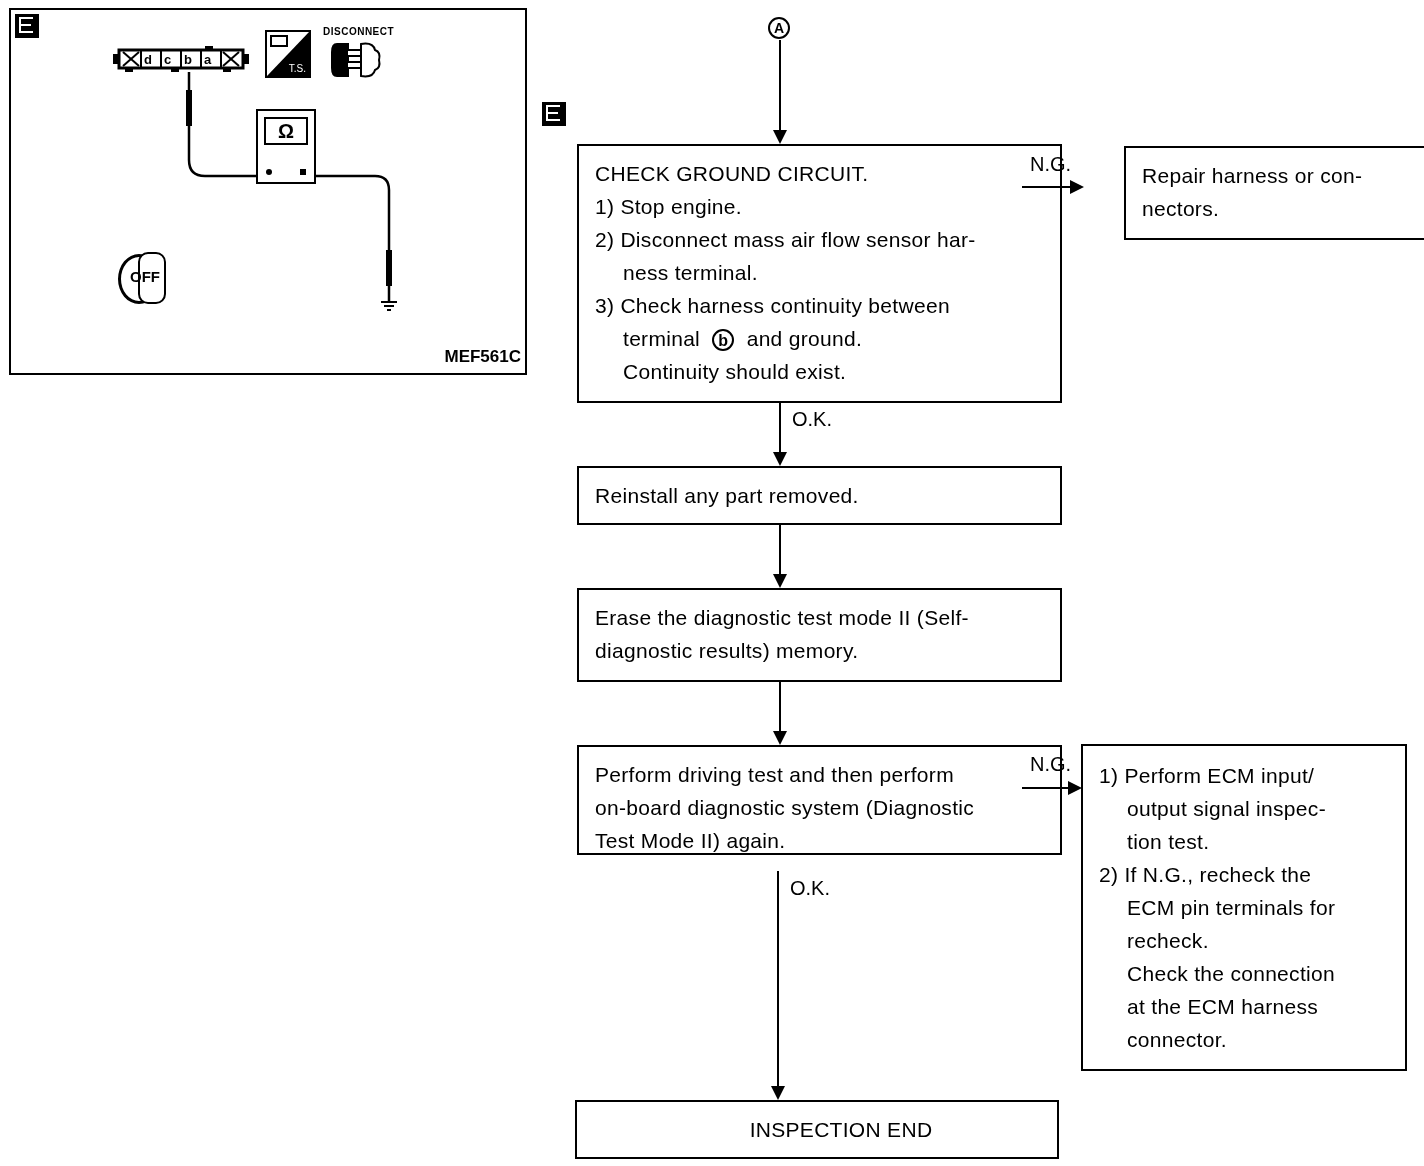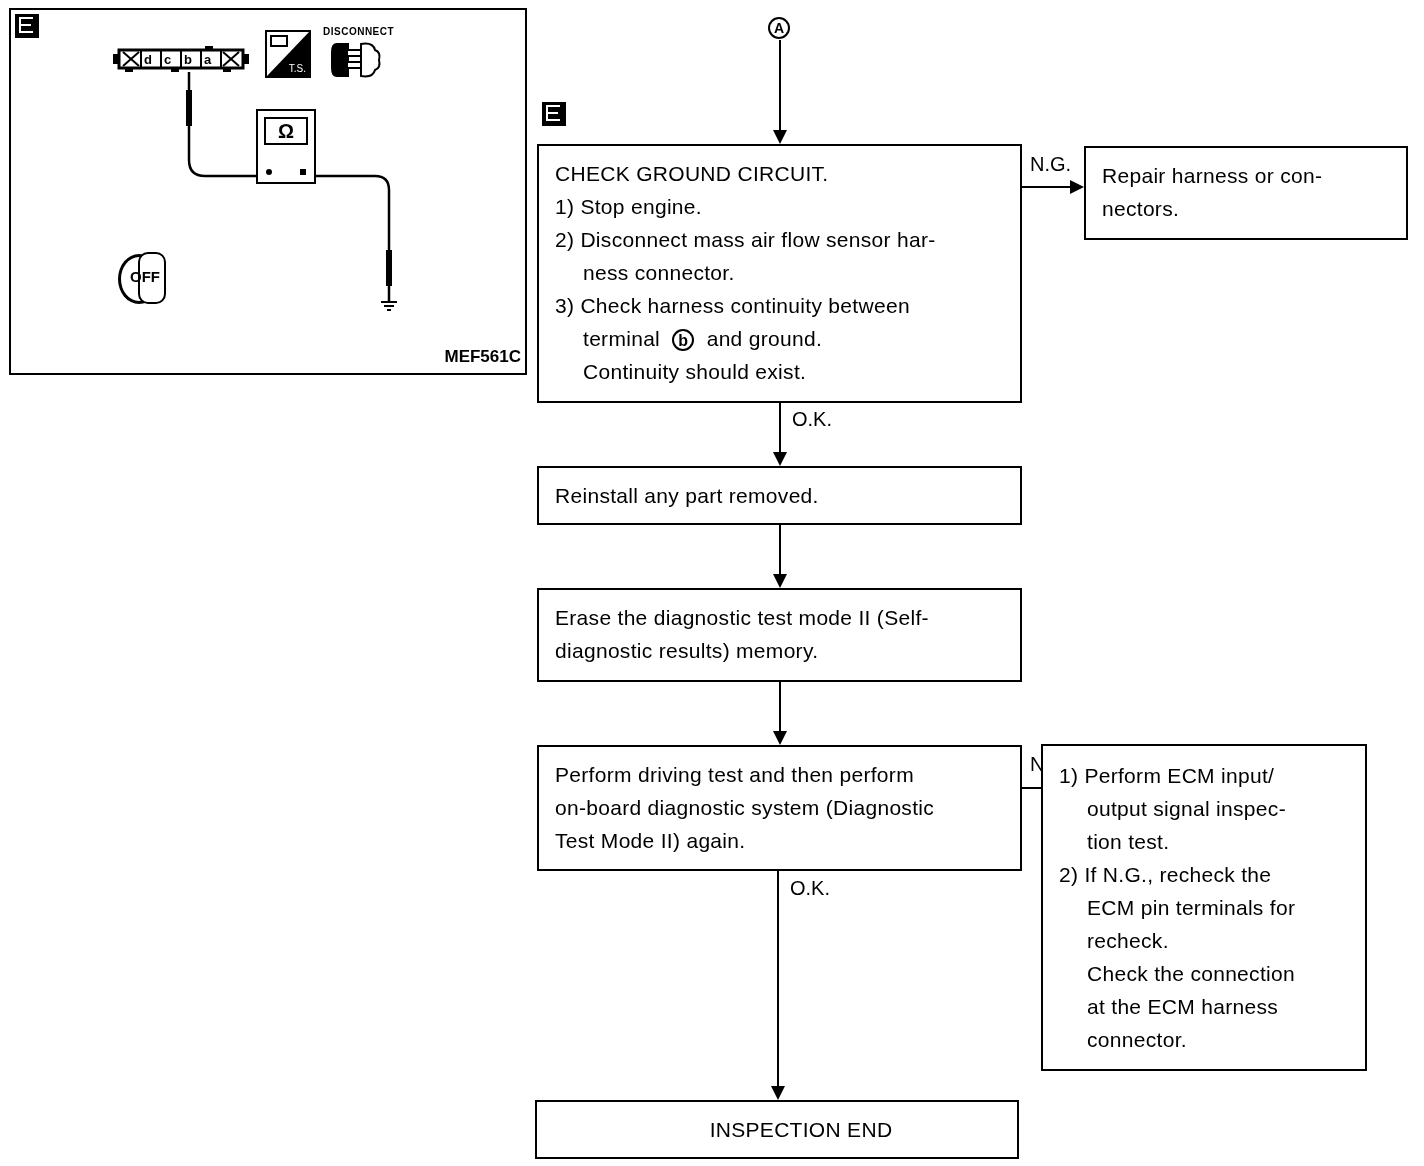--- a/index.html
+++ b/index.html
@@ -1,20 +1,20 @@
 <!DOCTYPE html>
 <html><head>
 <meta charset="utf-8">
 <style>
   html, body { margin:0; padding:0; background:#ffffff; }
   body { width:1424px; height:1166px; position:relative; overflow:hidden;
          font-family:"Liberation Sans", sans-serif; color:#000; }
   .abs { position:absolute; }
   .box { position:absolute; border:2px solid #000; background:#fff; box-sizing:border-box;padding-left:48px; }
-  .txt { font-size:21px; line-height:33px; letter-spacing:0.3px; }
+  .txt { font-size:21px; line-height:33px; letter-spacing:0.3px;margin-left:40px; }
   .line { display:block; white-space:nowrap; }
   .indent { padding-left:28px; }
   .bold { font-weight:normal; }
   .badge { position:absolute; width:24px; height:24px; background:#000; }
   .badge span { position:absolute; left:4px; top:3px; width:14px; height:16px;
                 border:2px solid #fff; border-right:none; box-sizing:border-box; }
   .badge span::before { content:""; position:absolute; left:0; top:5px; width:10px; height:2px; background:#fff; }
   .vline { position:absolute; width:2px; background:#000; }
   .hline { position:absolute; height:2px; background:#000; }
   .arrow-down { position:absolute; width:0; height:0; border-left:7px solid transparent;
@@ -106,21 +106,21 @@
 <div class="arrow-down" style="left:773px;top:130px;"></div>
 
 <div class="badge" style="left:542px;top:102px;">
     <span></span>
   </div>
 
 <div class="box txt" style="left:537px;top:144px;width:485px;height:259px;padding:11px 0 0 16px;">
   <span class="line">CHECK GROUND CIRCUIT.</span>
   <span class="line">1) Stop engine.</span>
   <span class="line">2) Disconnect mass air flow sensor har-</span>
-  <span class="line indent">ness connector.</span>
+  <span class="line indent">ness terminal.</span>
   <span class="line">3) Check harness continuity between</span>
   <span class="line indent"><span>terminal</span>&nbsp;&nbsp;<span class="circ">b</span>&nbsp;&nbsp;<span>and ground.</span></span>
   <span class="line indent bold">Continuity should exist.</span>
 </div>
 
 <div class="label" style="left:1030px;top:153px;">N.G.</div>
 <div class="hline" style="left:1022px;top:186px;width:52px;"></div>
 <div class="arrow-right" style="left:1070px;top:180px;"></div>
 <div class="box txt" style="left:1084px;top:146px;width:324px;height:94px;padding:11px 0 0 16px;">
   <span class="line">Repair harness or con-</span>
@@ -139,21 +139,21 @@
 <div class="arrow-down" style="left:773px;top:574px;"></div>
 
 <div class="box txt" style="left:537px;top:588px;width:485px;height:94px;padding:11px 0 0 16px;">
   <span class="line">Erase the diagnostic test mode II (Self-</span>
   <span class="line">diagnostic results) memory.</span>
 </div>
 
 <div class="vline" style="left:779px;top:682px;height:50px;"></div>
 <div class="arrow-down" style="left:773px;top:731px;"></div>
 
-<div class="box txt" style="left:537px;top:745px;width:485px;height:126px;padding:11px 0 0 16px;">
+<div class="box txt" style="left:537px;top:745px;width:485px;height:110px;padding:11px 0 0 16px;">
   <span class="line">Perform driving test and then perform</span>
   <span class="line">on-board diagnostic system (Diagnostic</span>
   <span class="line">Test Mode II) again.</span>
 </div>
 
 <div class="label" style="left:1030px;top:753px;">N.G.</div>
 <div class="hline" style="left:1022px;top:787px;width:48px;"></div>
 <div class="arrow-right" style="left:1068px;top:781px;"></div>
 <div class="box txt" style="left:1041px;top:744px;width:326px;height:327px;padding:13px 0 0 16px;">
   <span class="line">1) Perform ECM input/</span>

